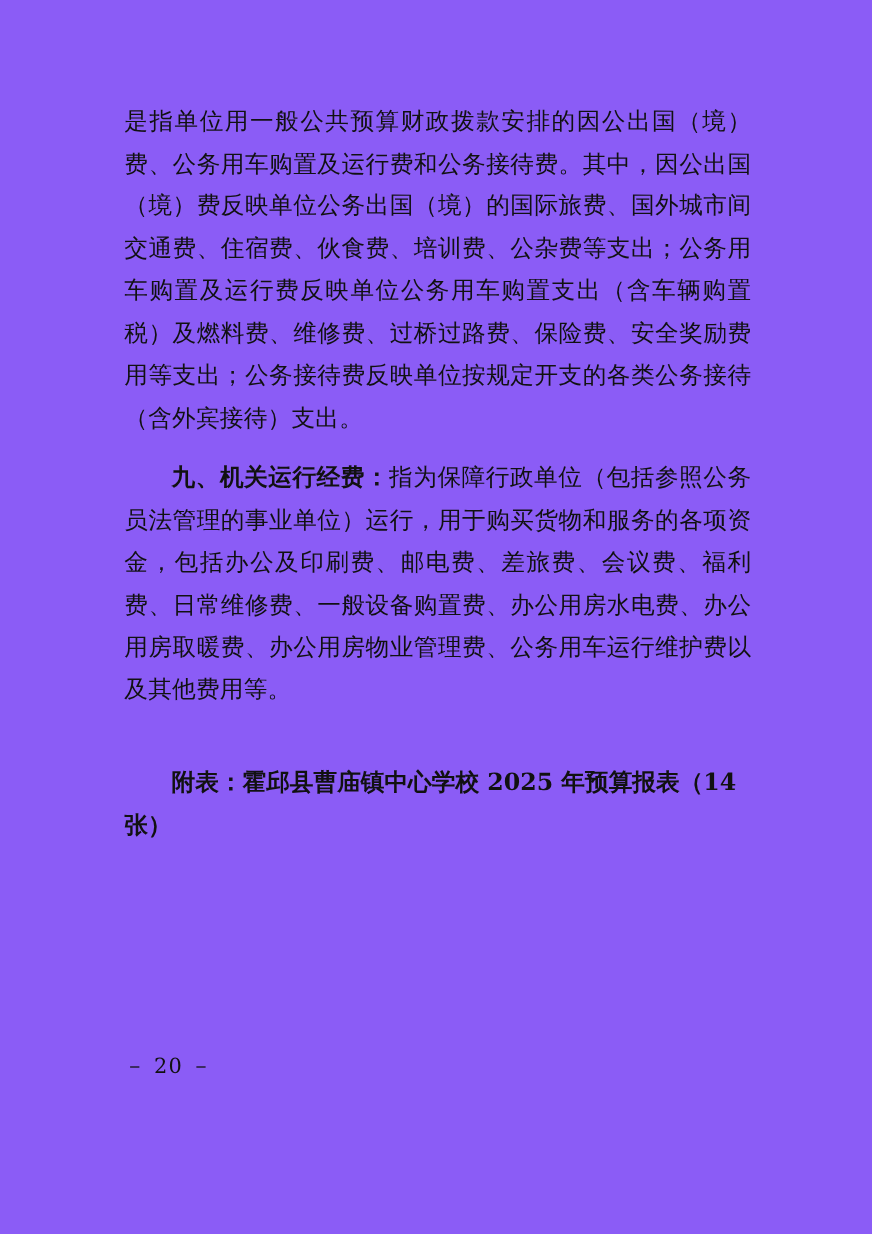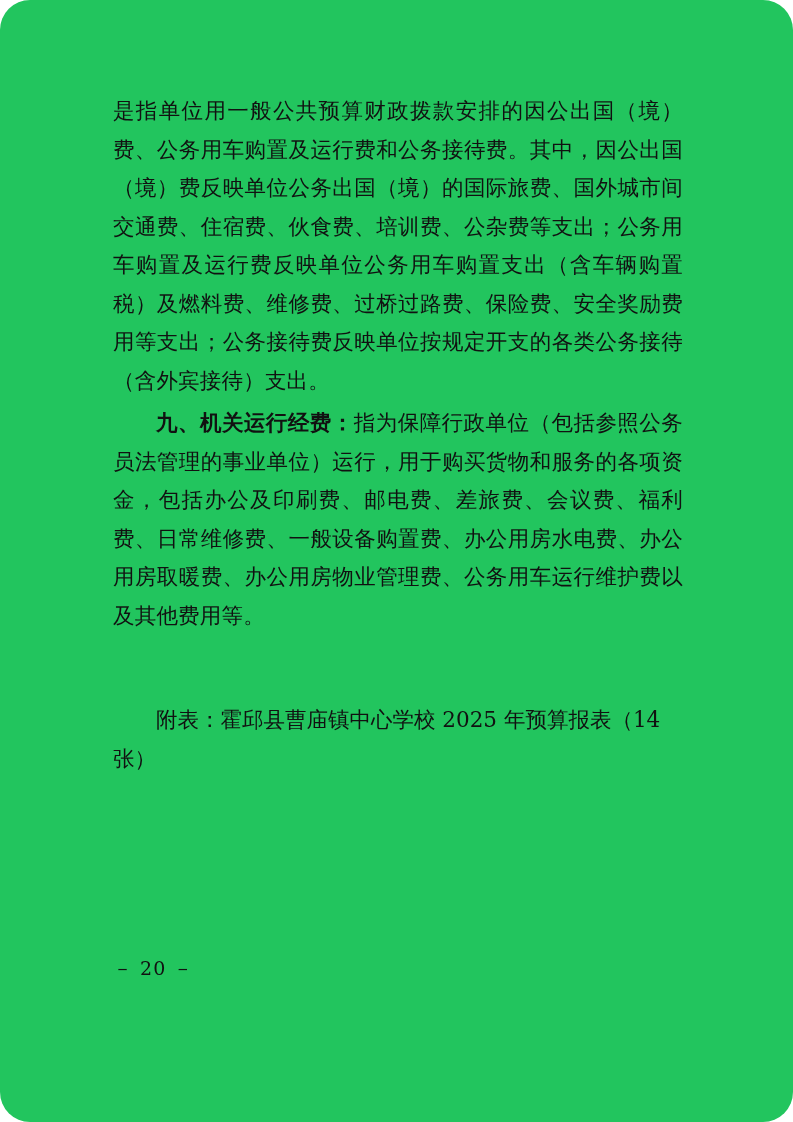--- a/index.html
+++ b/index.html
@@ -11,53 +11,52 @@
     width: 793px;
     height: 1122px;
     position: relative;
     font-family: "DejaVu Serif", "Liberation Serif", serif;
     color: #000000;
     overflow: hidden;
   }
   .page {
     position: absolute;
     inset: 0;
-    background: #22c55e;
-    border-radius: 30px;
+    background: #8b5cf6;
   }
   .content {
     position: absolute;
     left: 113px;
     top: 92px;
     width: 570px;
   }
   .para {
     font-size: 21.5px;
     line-height: 38.5px;
     text-align: justify;
     text-justify: inter-ideograph;
     letter-spacing: 0.2px;
     margin: 0 0 0 0;
     color: #111111;
   }
   .para + .para {
-    margin-top: 4px;
+    margin-top: 16px;
   }
   .indent {
     text-indent: 43px;
   }
   .lead {
     font-weight: bold;
   }
   .attach {
-    margin-top: 66px;
+    margin-top: 46px;
     font-size: 21.5px;
     line-height: 38.5px;
     text-indent: 43px;
-    font-weight: normal;
+    font-weight: bold;
     color: #111111;
   }
   .page-number {
     position: absolute;
     left: 113px;
     top: 956px;
     font-size: 19px;
     letter-spacing: 1px;
     color: #111111;
     font-family: "DejaVu Serif", "Liberation Serif", serif;

